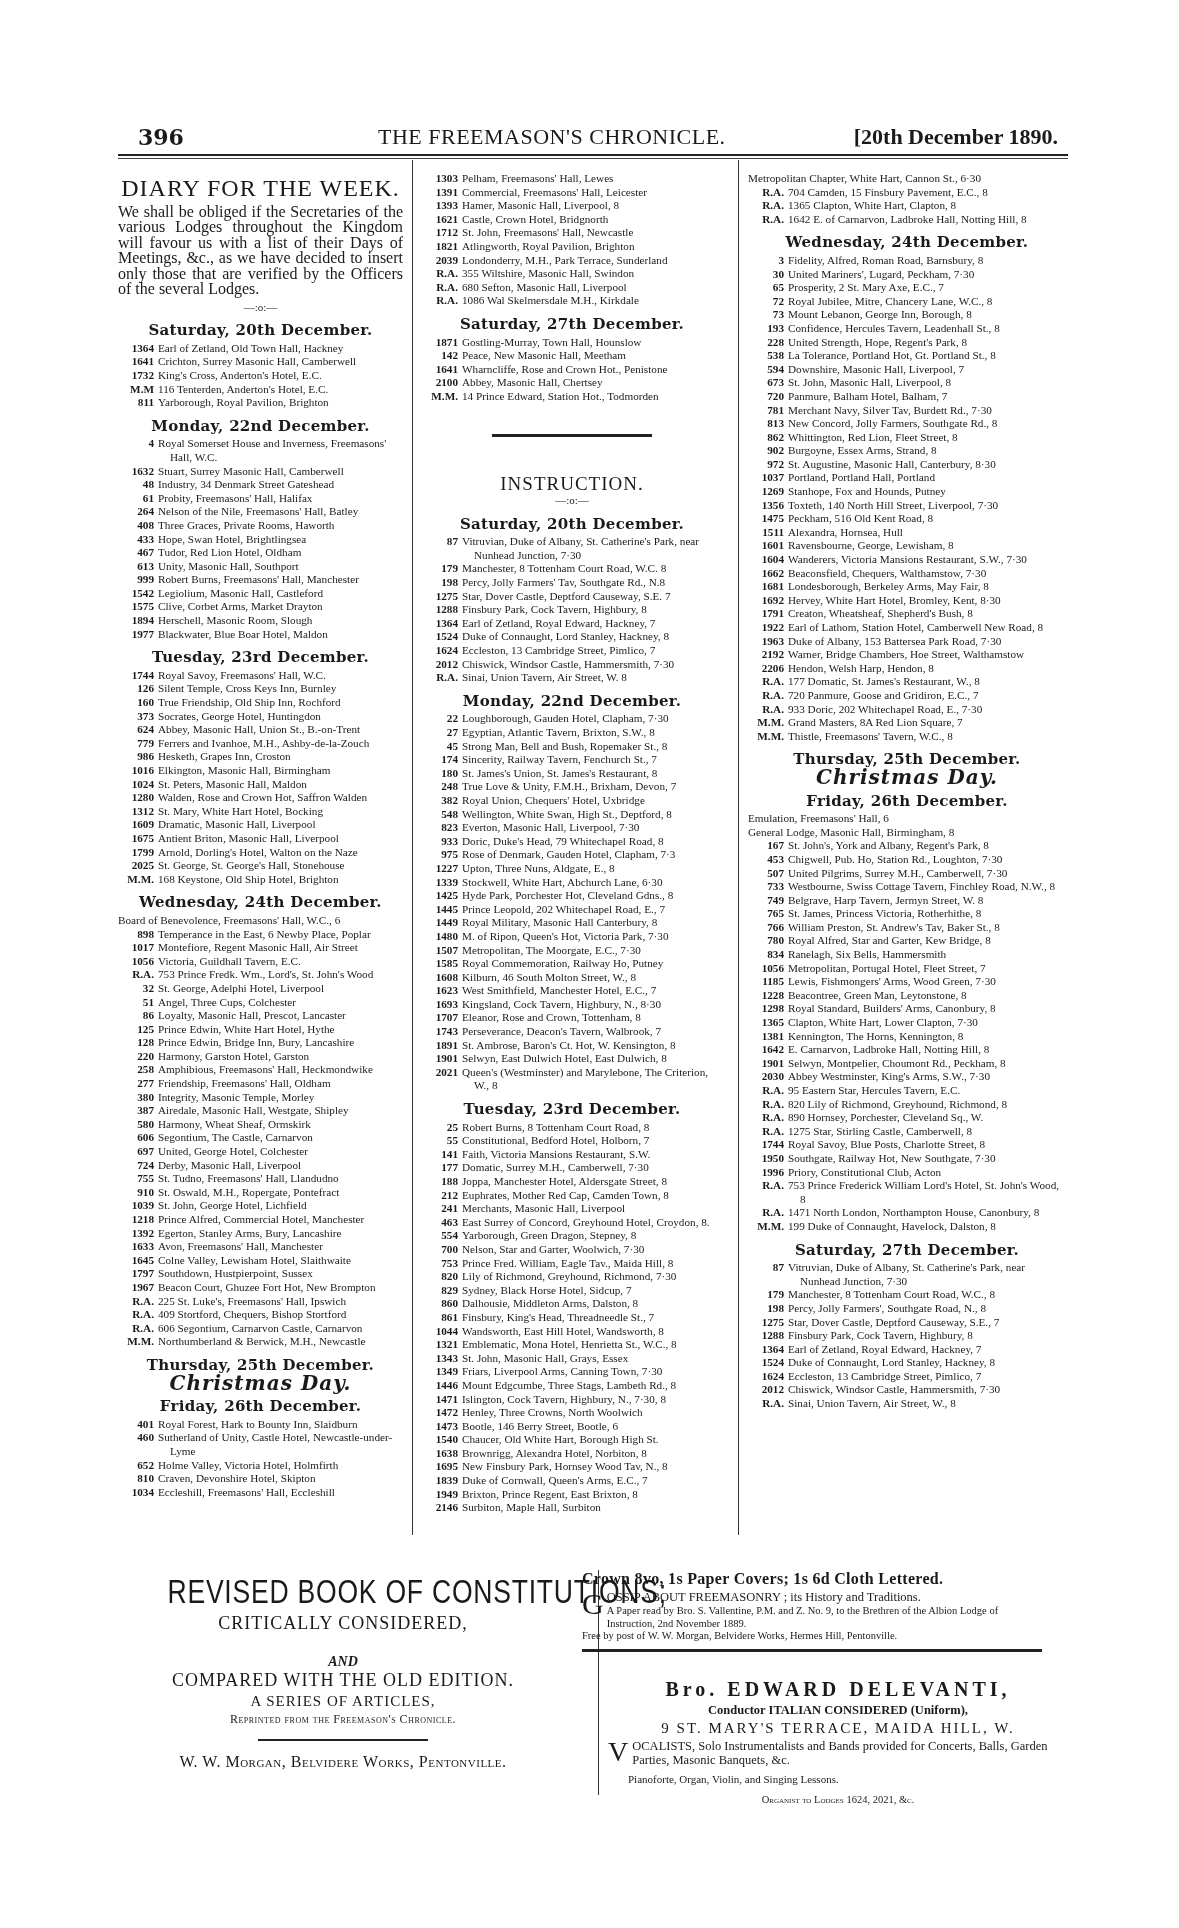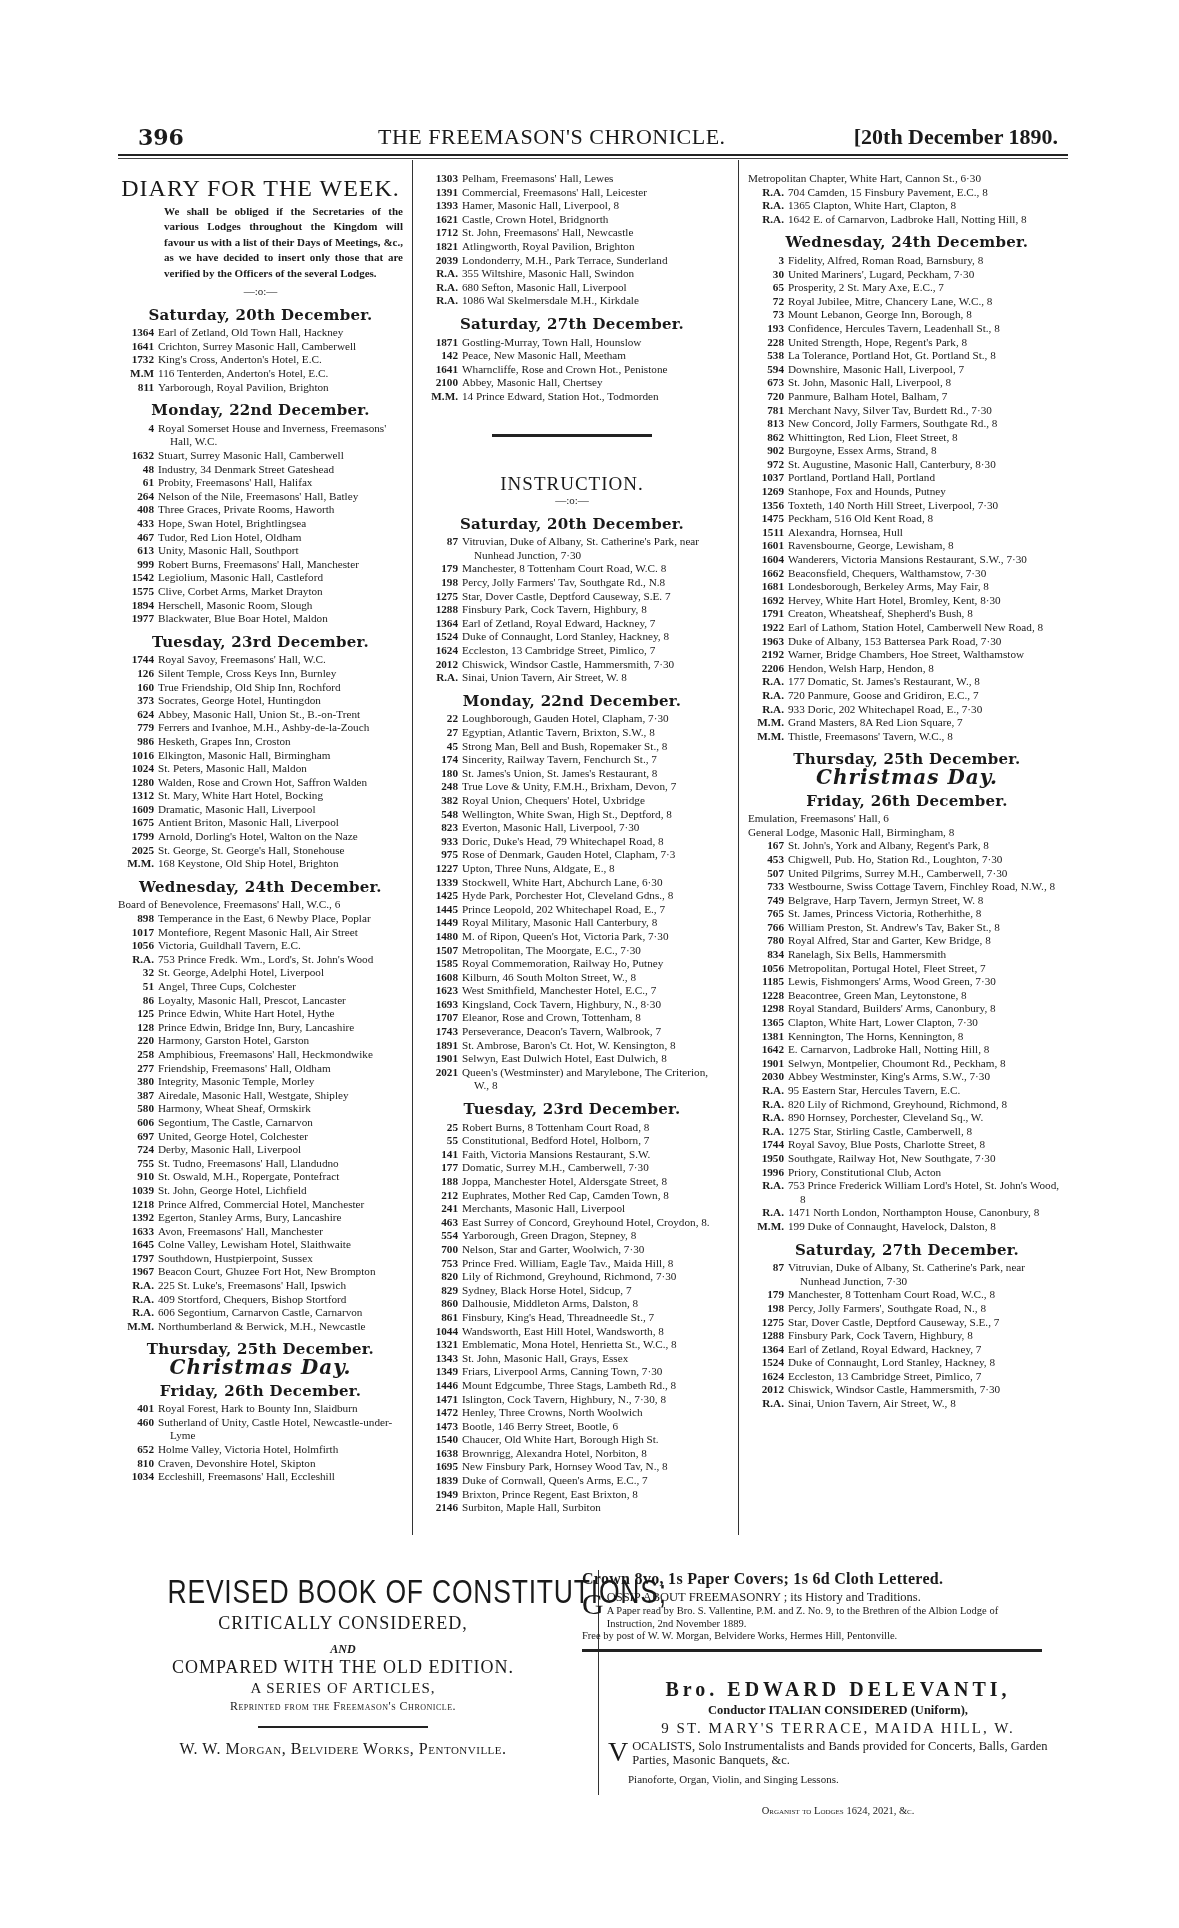--- a/index.html
+++ b/index.html
@@ -11,56 +11,56 @@
   .masthead { position:absolute; left:260px; top:6px; font-size:22px; letter-spacing:0.5px; font-family:"Liberation Serif", serif; }
   .hdate { position:absolute; right:10px; top:6px; font-size:22px; font-weight:bold; font-family:"Liberation Serif", serif; }
   .hrule { position:absolute; left:118px; top:154px; width:950px; border-top:2px solid #222; }
   .hrule2 { position:absolute; left:118px; top:158px; width:950px; border-top:1px solid #444; }
   .col { position:absolute; top:160px; font-size:11.2px; line-height:13.6px; font-family:"Liberation Serif", serif; }
   .col1 { left:118px; width:285px; }
   .col2 { left:422px; width:300px; }
   .col3 { left:748px; width:318px; }
   .vrule { position:absolute; border-left:1px solid #333; }
   .diary-title { text-align:center; font-size:24px; letter-spacing:1px; margin:22px 0 8px; font-family:"Liberation Serif", serif; }
-  .intro { font-weight:bold; font-size:11px; line-height:15.5px; text-align:justify;margin-left:46px; }
+  .intro { font-weight:normal; font-size:16px; line-height:15.5px; text-align:justify; }
   .sep { text-align:center; font-size:11px; margin:4px 0 8px; }
   .day { text-align:center; font-weight:bold; font-size:15px; margin:10px 0 4px; letter-spacing:0.3px; font-family:"DejaVu Serif", serif; }
   .xmas { text-align:center; font-size:20px; font-style:italic; font-weight:bold; margin:4px 0 6px; font-family:"DejaVu Serif", serif; letter-spacing:1px; }
   .entry { display:flex; }
   .entry .num { width:36px; text-align:right; padding-right:4px; flex:none; font-weight:bold; }
   .entry .txt { flex:1; padding-left:12px; text-indent:-12px; }
   .entry.nonum .txt { padding-left:0; text-indent:0; }
   .instr-rule { border-top:3px solid #222; width:160px; margin:30px auto 40px; }
   .instr-title { text-align:center; font-size:19px; letter-spacing:1px; margin:10px 0 4px; }
   .ads { position:absolute; top:1570px; left:118px; width:950px; }
   .ad1 { position:absolute; left:0; top:0; width:450px; text-align:center; font-family:"Liberation Serif", serif; }
   .ad1 .l1 { font-size:24px; font-weight:bold; }
   .ad1 .l2 { font-size:34px; font-family:"Liberation Sans", sans-serif; transform:scaleX(0.78); transform-origin:center; white-space:nowrap; margin-top:2px; letter-spacing:1px; }
   .ad1 .l3 { font-size:18px; letter-spacing:1px; margin-top:2px; }
-  .ad1 .l4 { font-size:12px; font-style:italic; font-weight:bold; margin-top:8px; }
+  .ad1 .l4 { font-size:14px; font-style:italic; font-weight:bold; margin-top:20px; }
   .ad1 .l5 { font-size:18px; letter-spacing:1px; }
   .ad1 .l6 { font-size:15px; letter-spacing:1px; margin-top:2px; }
   .ad1 .l7 { font-size:12px; font-variant:small-caps; letter-spacing:0.5px; margin-top:2px; }
   .ad1 .rule { border-top:2px solid #222; width:170px; margin:12px auto 12px; }
   .ad1 .l8 { font-size:16px; font-variant:small-caps; letter-spacing:0.5px; }
   .advrule { position:absolute; left:480px; top:0; height:225px; border-left:1px solid #333; }
   .ad2 { position:absolute; left:464px; top:0; width:460px; font-family:"Liberation Serif", serif; }
   .ad2 .t1 { font-size:16px; font-weight:bold; letter-spacing:0.3px; }
   .ad2 .g { font-size:12.5px; margin-top:2px; }
   .ad2 .g .drop { float:left; font-size:30px; line-height:28px; margin-right:3px; }
   .ad2 .small { font-size:10.5px; line-height:12.5px; }
   .ad2 .brule { border-top:3px solid #222; margin:6px 0 10px; }
   .ad3 { position:absolute; left:490px; top:108px; width:460px; text-align:center; font-family:"Liberation Serif", serif; }
   .ad3 .name { font-size:20px; font-weight:bold; letter-spacing:4px; }
   .ad3 .cond { font-size:12.5px; font-weight:bold; margin-top:2px; }
   .ad3 .addr { font-size:15px; letter-spacing:2px; margin-top:2px; }
   .ad3 .voc { text-align:left; font-size:12.5px; margin-top:2px; line-height:14px; }
   .ad3 .voc .drop { float:left; font-size:28px; line-height:26px; margin-right:4px; }
   .ad3 .les { text-align:left; font-size:11px; margin-top:6px;margin-left:20px; }
-  .ad3 .org { font-size:10.5px; font-variant:small-caps; margin-top:20px; }
+  .ad3 .org { font-size:10.5px; font-variant:small-caps; margin-top:9px; }
 </style>
 </head>
 <body>
 
 <div class="page">
 
   <div class="header">
     <span class="pagenum">396</span>
     <span class="masthead">THE FREEMASON'S CHRONICLE.</span>
     <span class="hdate">[20th December 1890.</span>

